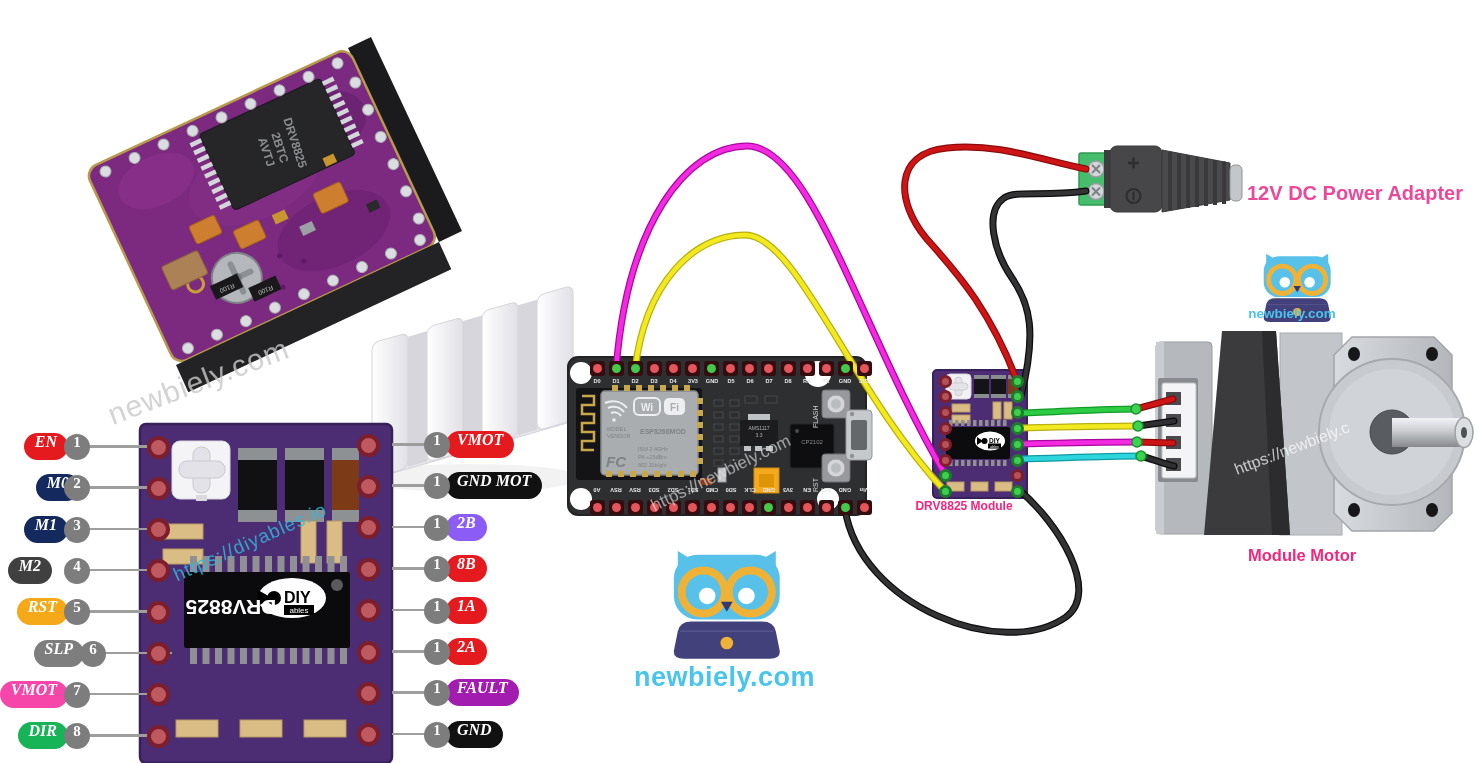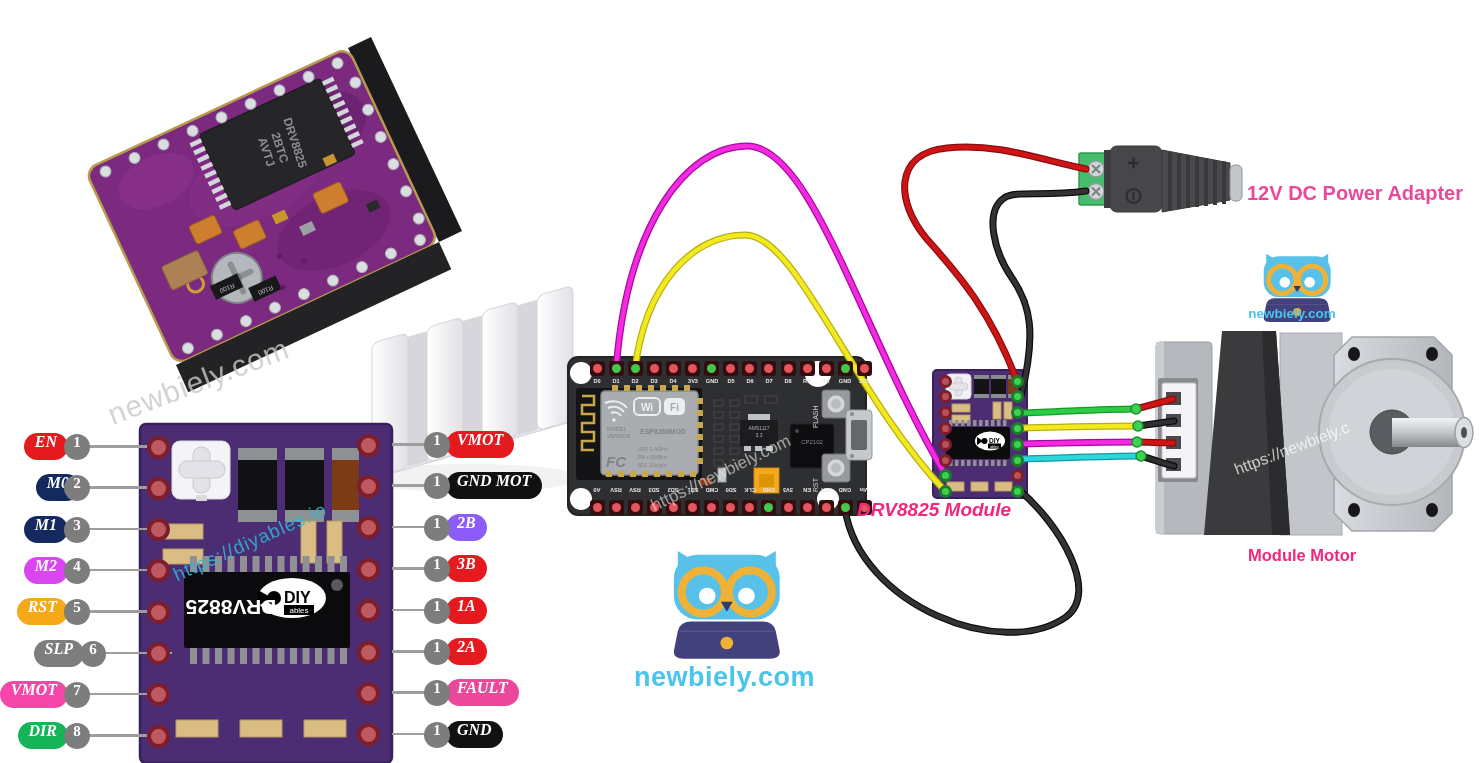--- a/index.html
+++ b/index.html
@@ -522,21 +522,21 @@
 </svg>
 
 <div id="overlay">
 
   <div class="wm" style="left:103px;top:400px;transform:rotate(-21deg);font-size:30px;color:#c9c9c9;opacity:.8;letter-spacing:1px;">newbiely.com</div>
   <div class="wm" style="left:648px;top:498px;transform:rotate(-26deg);font-size:17px;color:rgba(225,225,225,.65);">https://newbiely.com</div>
   <div class="wm" style="left:1232px;top:462px;transform:rotate(-21deg);font-size:16px;color:rgba(255,255,255,.72);">https://newbiely.c</div>
   <div class="wm" style="left:170px;top:566px;transform:rotate(-24deg);font-size:19px;color:rgba(47,185,216,.85);letter-spacing:1px;">https://diyables.io</div>
 
   <div class="lbl lbl-pink" style="left: 1247px; top: 182px; font-size: 20px; color: #ec4899;">12V DC Power Adapter</div>
-  <div class="lbl lbl-pink" style="left: 855px; top: 499px; width: 158px; text-align: center; font-size: 19px; color: rgb(241, 38, 124); font-style: italic;">DRV8825 Module</div>
+  <div class="lbl lbl-pink" style="left: 885px; top: 499px; width: 158px; text-align: center; font-size: 12px; color: rgb(241, 38, 124);">DRV8825 Module</div>
   <div class="lbl lbl-pink" style="left: 1248px; top: 546px; font-size: 16.5px; color: rgb(241, 38, 124);">Module Motor</div>
 
   <div class="lbl lbl-cyan" style="left: 634px; top: 662px; width: 180px; text-align: center; font-size: 27px; letter-spacing: 0.5px; color: rgb(73, 196, 236);">newbiely.com</div>
   <div class="lbl lbl-cyan" style="left: 1236px; top: 306px; width: 112px; text-align: center; font-size: 13.5px; color: rgb(73, 196, 236);">newbiely.com</div>
 <div class="pin-row" style="left: 2px; top: 433px; width: 154px;">
         <div class="pin-line" style="left: 84px; width: 70px;"></div>
         <div class="pin-pill" style="right: 88px; background: rgb(228, 26, 31);">EN</div>
         <div class="pin-num" style="left: 62px;">1</div>
       </div>
       <div class="pin-row" style="left: 2px; top: 474.3px; width: 154px;">
@@ -544,21 +544,21 @@
         <div class="pin-pill" style="right: 76px; background: rgb(20, 41, 94);">M0</div>
         <div class="pin-num" style="left: 62px;">2</div>
       </div>
       <div class="pin-row" style="left: 2px; top: 515.6px; width: 154px;">
         <div class="pin-line" style="left: 84px; width: 70px;"></div>
         <div class="pin-pill" style="right: 88px; background: rgb(20, 41, 94);">M1</div>
         <div class="pin-num" style="left: 62px;">3</div>
       </div>
       <div class="pin-row" style="left: 2px; top: 556.9px; width: 154px;">
         <div class="pin-line" style="left: 84px; width: 70px;"></div>
-        <div class="pin-pill" style="right: 88px; background: #d946ef; font-family: Liberation Serif, serif;">M2</div>
+        <div class="pin-pill" style="right: 104px; background: #404040; font-family: Liberation Serif, serif;">M2</div>
         <div class="pin-num" style="left: 62px;">4</div>
       </div>
       <div class="pin-row" style="left: 2px; top: 598.2px; width: 154px;">
         <div class="pin-line" style="left: 84px; width: 70px;"></div>
         <div class="pin-pill" style="right: 88px; background: rgb(245, 168, 24);">RST</div>
         <div class="pin-num" style="left: 62px;">5</div>
       </div>
       <div class="pin-row" style="left: 18px; top: 639.5px; width: 154px;">
         <div class="pin-line" style="left: 84px; width: 70px;"></div>
         <div class="pin-pill" style="right: 88px; background: rgb(126, 126, 126);">SLP</div>
@@ -584,36 +584,36 @@
         <div class="pin-pill" style="left: 54px; background: rgb(17, 17, 17);">GND MOT</div>
         <div class="pin-num" style="left: 32px;">1</div>
       </div>
       <div class="pin-row" style="left: 392px; top: 513.8px; width: 220px;">
         <div class="pin-line" style="left: 0px; width: 34px;"></div>
         <div class="pin-pill" style="left: 54px; background: #8b5cf6;">2B</div>
         <div class="pin-num" style="left: 32px;">1</div>
       </div>
       <div class="pin-row" style="left: 392px; top: 555.2px; width: 220px;">
         <div class="pin-line" style="left: 0px; width: 34px;"></div>
-        <div class="pin-pill" style="left: 54px; background: rgb(228, 26, 31);">3B</div>
+        <div class="pin-pill" style="left: 54px; background: rgb(228, 26, 31);">8B</div>
         <div class="pin-num" style="left: 32px;">1</div>
       </div>
       <div class="pin-row" style="left: 392px; top: 596.6px; width: 220px;">
         <div class="pin-line" style="left: 0px; width: 34px;"></div>
         <div class="pin-pill" style="left: 54px; background: rgb(228, 26, 31);">1A</div>
         <div class="pin-num" style="left: 32px;">1</div>
       </div>
       <div class="pin-row" style="left: 392px; top: 638px; width: 220px;">
         <div class="pin-line" style="left: 0px; width: 34px;"></div>
         <div class="pin-pill" style="left: 54px; background: rgb(228, 26, 31);">2A</div>
         <div class="pin-num" style="left: 32px;">1</div>
       </div>
       <div class="pin-row" style="left: 392px; top: 679.4px; width: 220px;">
         <div class="pin-line" style="left: 0px; width: 34px;"></div>
-        <div class="pin-pill" style="left: 54px; background: #ec4899;">FAULT</div>
+        <div class="pin-pill" style="left: 54px; background: #a21caf;">FAULT</div>
         <div class="pin-num" style="left: 32px;">1</div>
       </div>
       <div class="pin-row" style="left: 392px; top: 720.8px; width: 220px;">
         <div class="pin-line" style="left: 0px; width: 34px;"></div>
         <div class="pin-pill" style="left: 54px; background: rgb(17, 17, 17);">GND</div>
         <div class="pin-num" style="left: 32px;">1</div>
       </div>
       <div class="hole" style="left: 146.5px; top: 435.5px;"></div>
       <div class="hole" style="left: 356.5px; top: 433.5px;"></div>
       <div class="hole" style="left: 146.5px; top: 476.8px;"></div>

